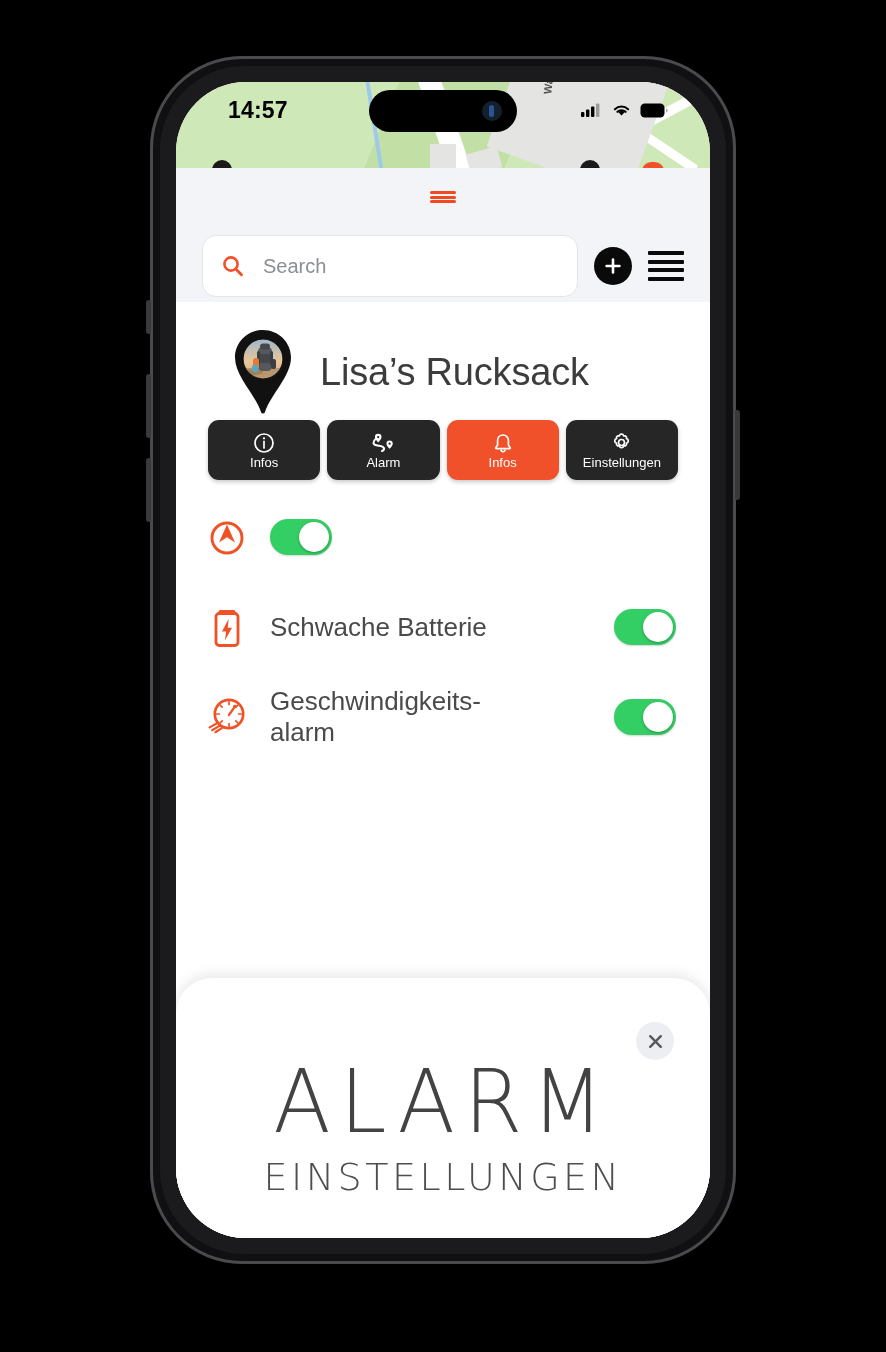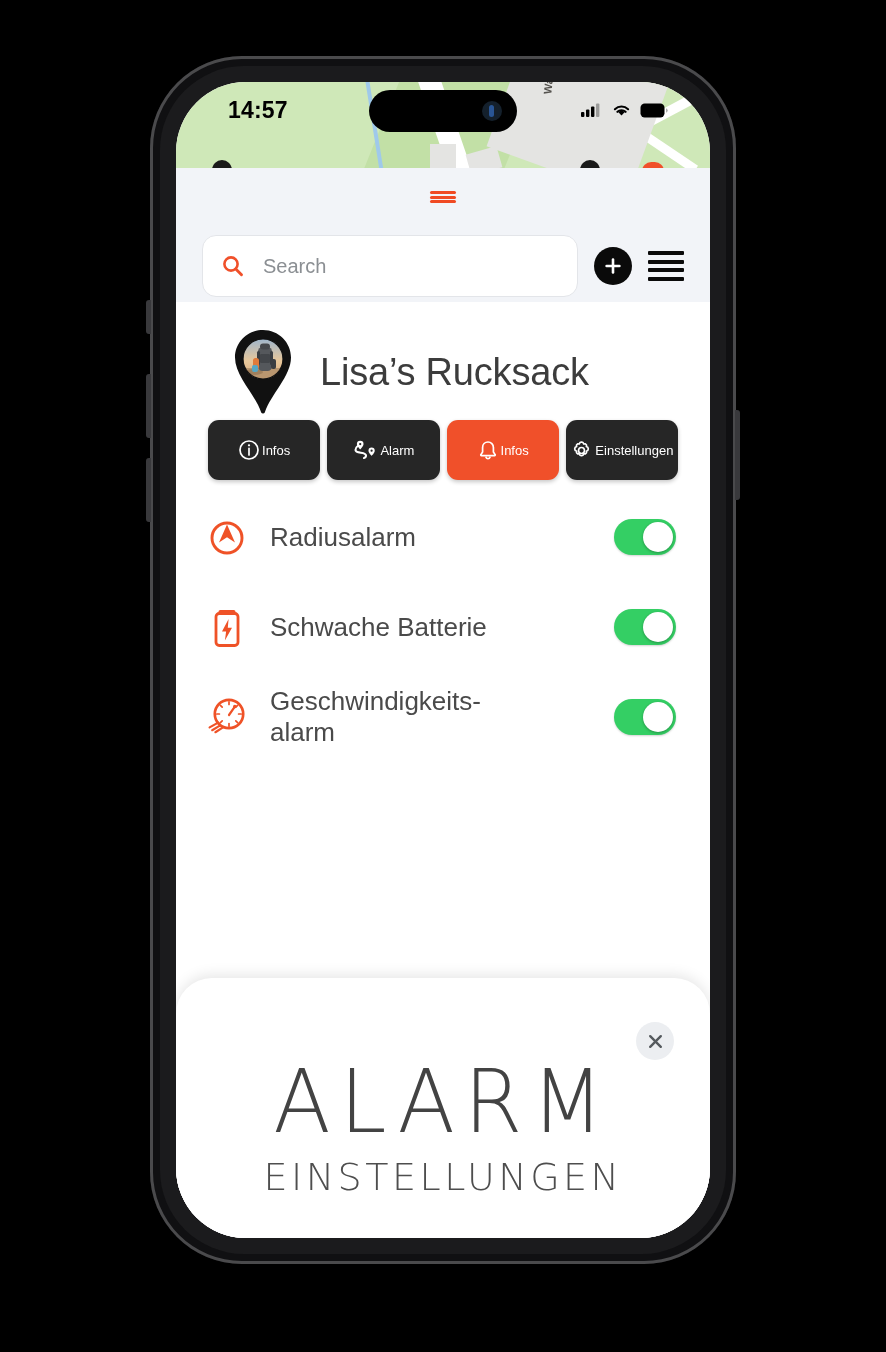--- a/index.html
+++ b/index.html
@@ -283,21 +283,21 @@
     gap: 7px;
     padding: 0 32px;
     box-sizing: border-box;
   }
   .action-btn {
     flex: 1;
     height: 60px;
     border-radius: 11px;
     background: #262626;
     display: flex;
-    flex-direction: row;
+    flex-direction: column;
     align-items: center;
     justify-content: center;
     gap: 2px;
     box-shadow: 0 2px 4px rgba(0,0,0,.22);
   }
   .action-btn.active { background: #f0502a; }
   .action-label {
     font-size: 13px;
     color: #ffffff;
     line-height: 1;
@@ -572,21 +572,20 @@
 
       <div id="alarm-list">
 
         <div class="alarm-row">
           <span class="alarm-icon">
             <svg width="44" height="44" viewBox="0 0 44 44">
               <circle cx="22" cy="23" r="15" stroke="#ef5227" stroke-width="2.9" fill="none"></circle>
               <path d="M22 9.5 L30 27.5 L22 22.2 L14 27.5 Z" fill="#ef5227"></path>
             </svg>
           </span>
-          <span class="alarm-label">Radiusalarm</span>
           <span class="toggle">
               <span class="knob"></span>
             </span>
         </div>
 
         <div class="alarm-row">
           <span class="alarm-icon">
             <svg width="40" height="48" viewBox="0 0 40 48">
               <rect x="11.5" y="7" width="17" height="5" rx="1.8" fill="#ef5227"></rect>
               <rect x="9" y="10.5" width="22" height="32" rx="3.2" stroke="#ef5227" stroke-width="2.8" fill="none"></rect>

